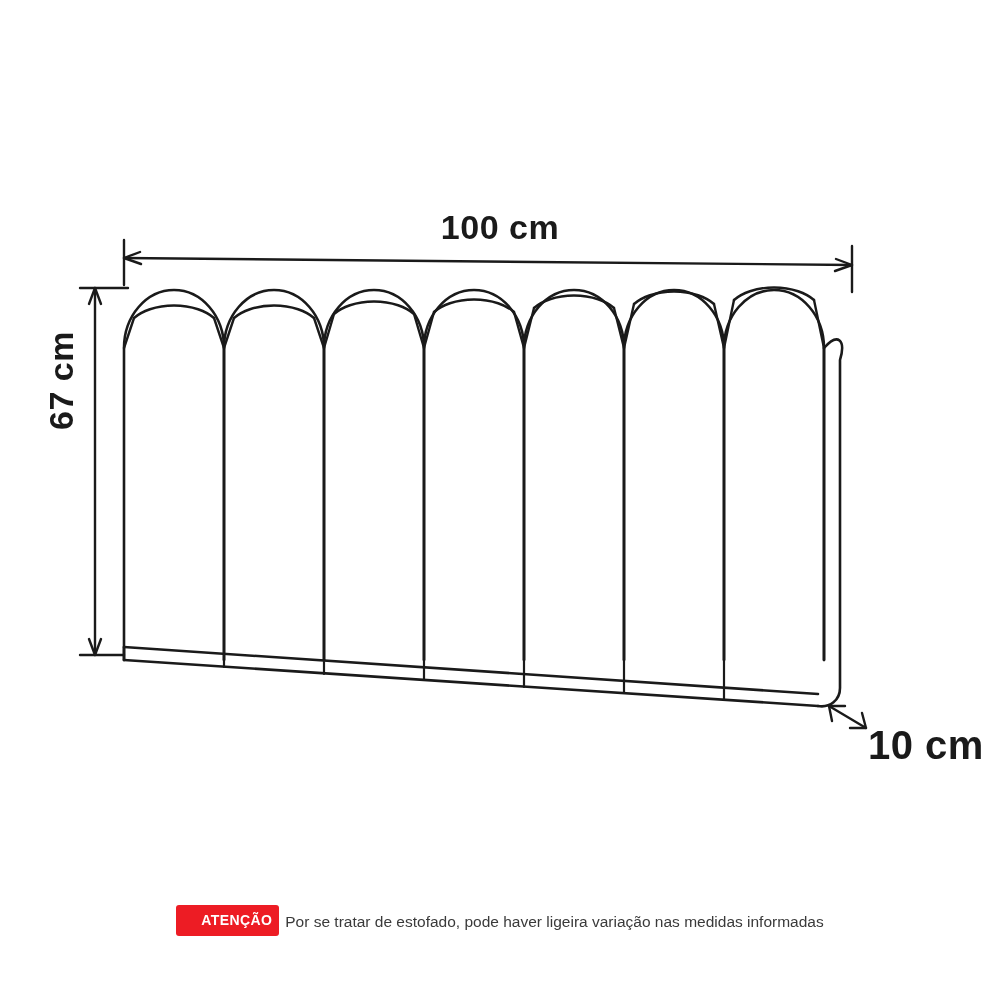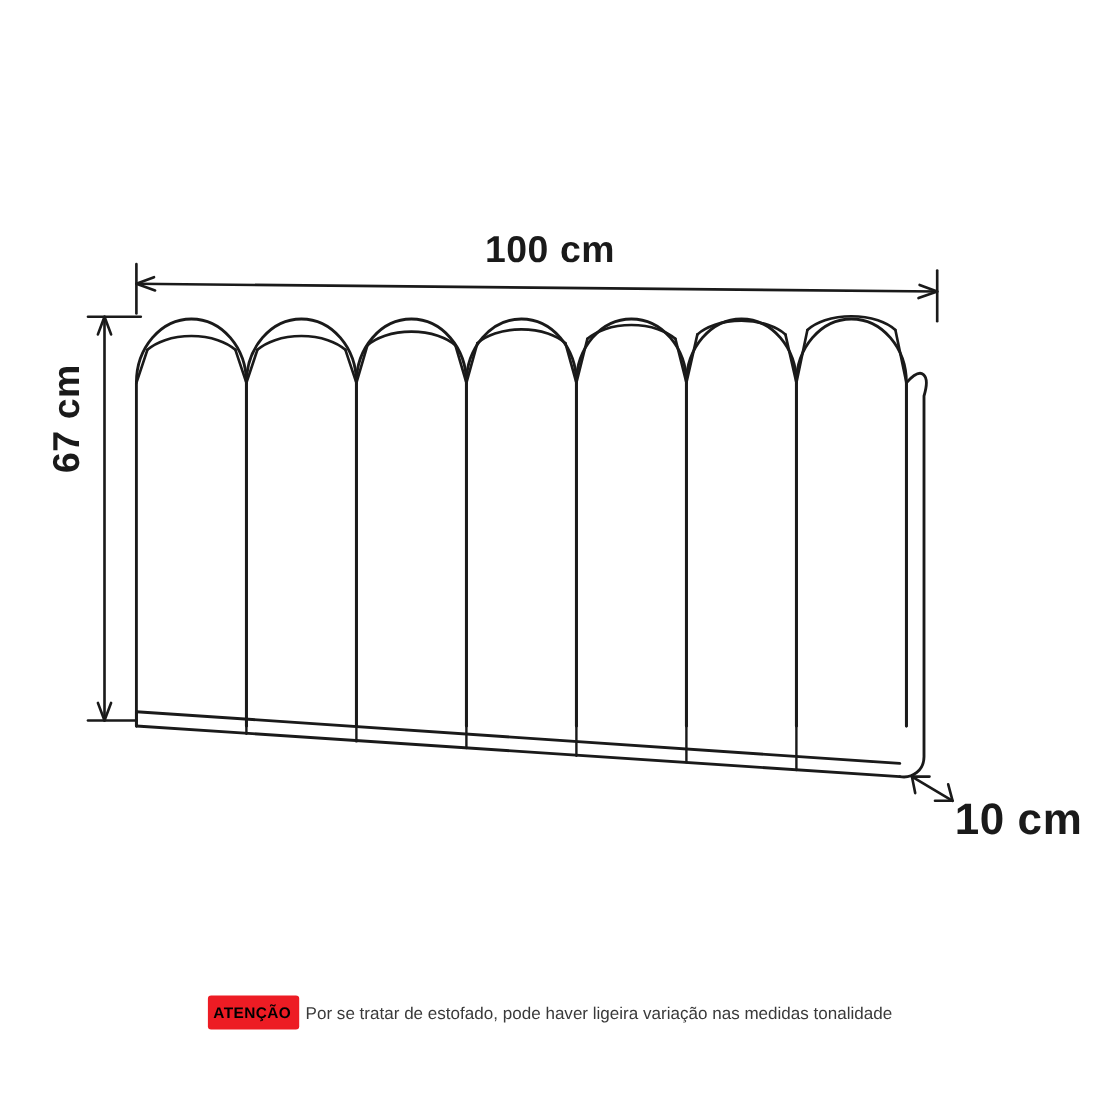--- a/index.html
+++ b/index.html
@@ -58,25 +58,25 @@
     top: 906px;
     width: 1000px;
     text-align: center;
     font-size: 15.5px;
     line-height: 25px;
     color: #3a3a3a;
   }
   #footer-note .badge {
     display: inline-block;
     background: #ed1c24;
-    color: #000000;
+    color: #ffffff;
     font-weight: bold;
     font-size: 14px;
     letter-spacing: 0.4px;
-    padding: 3px 7px 3px 5px;
+    padding: 3px 7px 3px 25px;
     border-radius: 3px;
     vertical-align: middle;
     margin-right: 6px;
     position: relative;
     top: -1px;
   }
   #footer-note .note-text {
     vertical-align: middle;
     font-weight: normal;
   }
@@ -186,16 +186,16 @@
     </g>
   </svg>
 
   <div class="dim-label" id="label-width">100 cm</div>
 
   <div class="dim-label" id="label-height">67 cm</div>
 
   <div class="dim-label" id="label-depth">10 cm</div>
 
   <div id="footer-note">
-    <span class="badge">ATENÇÃO</span><span class="note-text">Por se tratar de estofado, pode haver ligeira variação nas medidas tonalidade</span><br>
+    <span class="badge">ATENÇÃO</span><span class="note-text">Por se tratar de estofado, pode haver ligeira variação nas medidas informadas</span><br>
   </div>
 
 </div>
 
 </body></html>

